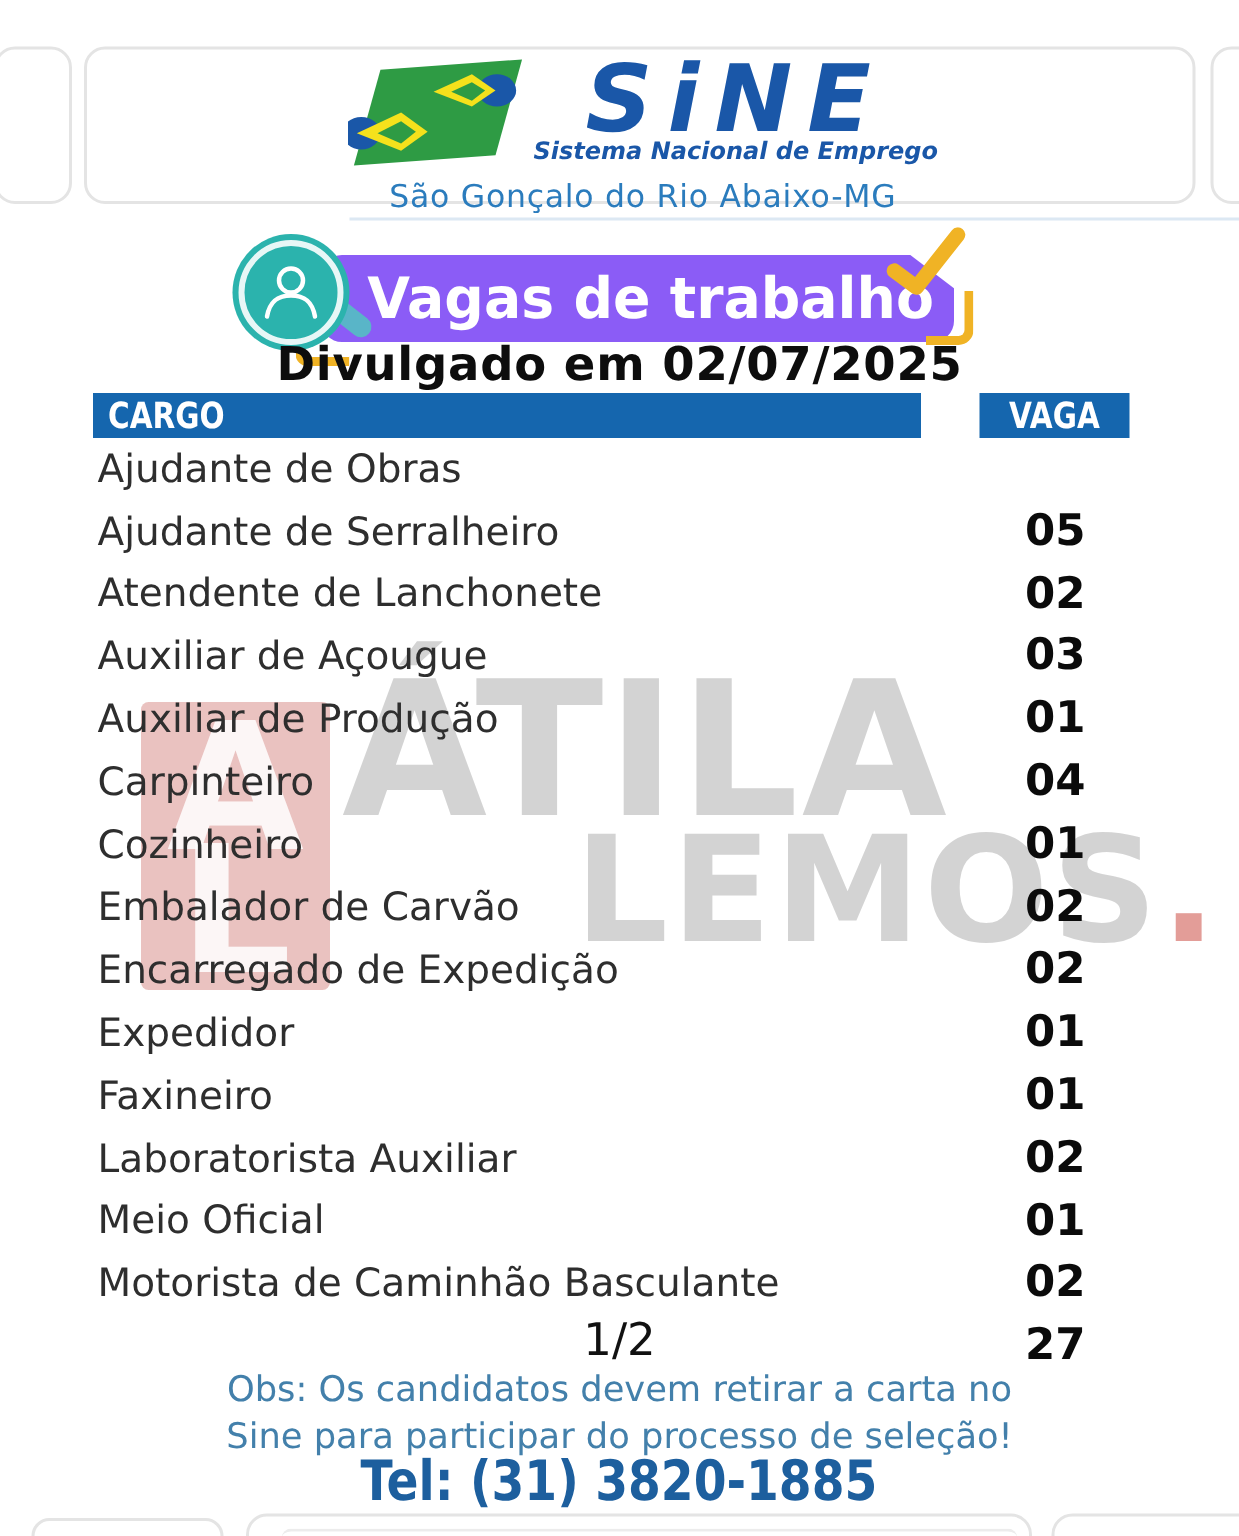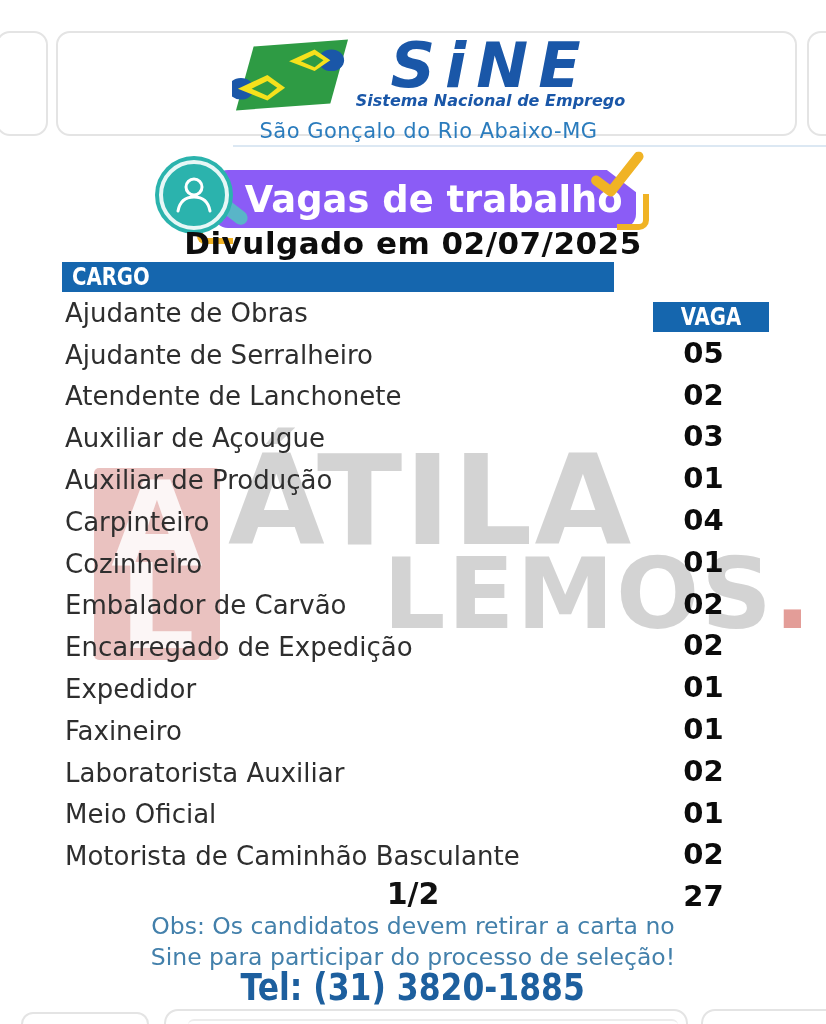--- a/index.html
+++ b/index.html
@@ -31,30 +31,30 @@
   .bracket-br{position:absolute;left:617px;top:194px;width:26px;height:30px;border-right:6px solid #f0b325;border-bottom:6px solid #f0b325;border-bottom-right-radius:10px;}
   .bracket-bl{position:absolute;left:197px;top:220px;width:30px;height:18px;border-left:6px solid #f0b325;border-bottom:6px solid #f0b325;border-bottom-left-radius:8px;}
   .mag-handle{position:absolute;left:205px;top:201px;width:46px;height:14px;background:#59b5c8;border-radius:8px;transform:rotate(38deg);}
   .mag-circle{position:absolute;left:159px;top:160px;width:62px;height:62px;background:#2bb3ad;border:4px solid #e7f7f6;border-radius:50%;box-shadow:0 0 0 4px #2bb3ad;display:flex;align-items:center;justify-content:center;}
 
   .divulgado{position:absolute;left:0;top:225px;width:826px;text-align:center;font-size:31px;font-weight:bold;color:#0d0d0d;letter-spacing:0.5px;}
 
   
   .colbar{position:absolute;top:262px;height:30px;background:#1566ae;color:#fff;display:flex;align-items:center;box-sizing:border-box;}
   .colbar-cargo{left:62px;width:552px;padding-left:10px;}
-  .colbar-vaga{left:653px;width:116px;justify-content:center;margin-top:40px;}
+  .colbar-vaga{left:653px;width:100px;justify-content:center;}
   .colbar span{font-size:24px;font-weight:bold;transform:scaleX(.82);transform-origin:left center;display:inline-block;}
   .colbar-vaga span{transform-origin:center center;}
   .rows{position:absolute;left:0;top:292px;width:826px;z-index:2;}
   .trow{position:relative;height:41.8px;}
   .trow .cargo{position:absolute;left:65px;top:50%;transform:translateY(-50%);font-size:26px;color:#2e2e2e;white-space:nowrap;}
   .trow .vaga{position:absolute;left:650px;width:107px;top:50%;transform:translateY(-50%);text-align:center;font-size:29px;font-weight:bold;color:#0b0b0b;margin-top:40px;}
 
   
-  .page-ind{position:absolute;left:0;top:876px;width:826px;text-align:center;font-size:30px;font-weight:bold;color:#111;}
+  .page-ind{position:absolute;left:0;top:876px;width:826px;text-align:center;font-size:30px;font-weight:normal;color:#111;}
   .obs{position:absolute;left:0;top:911px;width:826px;text-align:center;font-size:23.5px;line-height:31px;color:#4380ab;}
   .tel{position:absolute;left:0;top:966px;width:826px;text-align:center;font-size:37px;font-weight:bold;color:#1d5f9e;}
   .tel span{display:inline-block;transform:scaleX(.85);letter-spacing:0px;}
 
   
   .card-bot-1{left:3px;top:1012px;width:128px;height:40px;border-radius:12px;}
   .card-bot-2{left:146px;top:1009px;width:524px;height:44px;border-radius:14px;}
   .card-bot-3{left:683px;top:1009px;width:170px;height:44px;border-radius:14px;}
   .card-bot-2 .inner{position:absolute;left:22px;top:8px;right:8px;height:30px;border-top:2px solid #ececec;border-radius:6px;}
 

